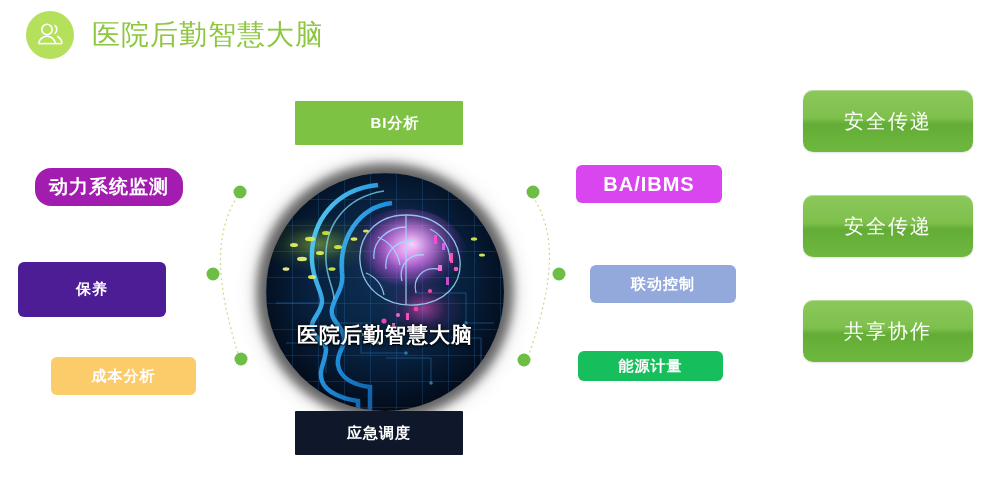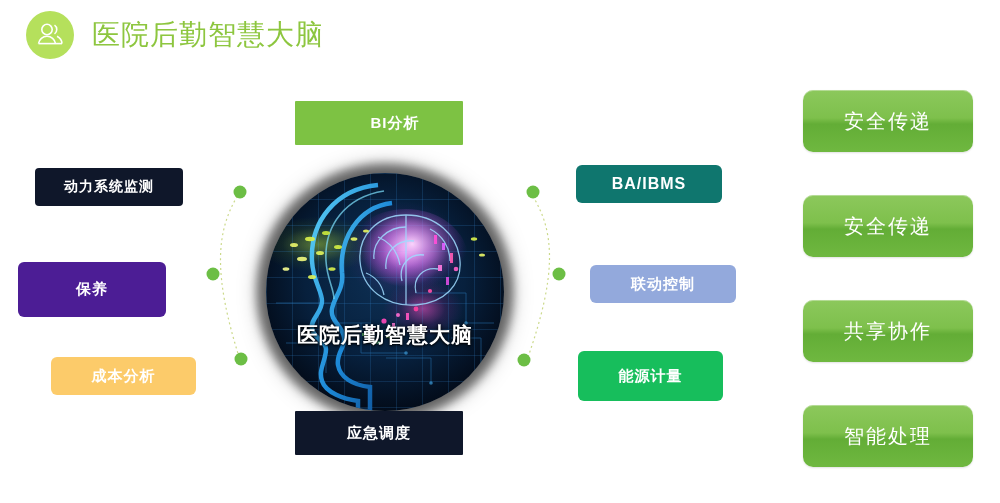--- a/index.html
+++ b/index.html
@@ -131,26 +131,26 @@
     align-items: center;
     justify-content: center;
     color: #ffffff;
     font-weight: bold;
     font-size: 15px;
     letter-spacing: 1px;
     box-sizing: border-box;
   }
   .tag-bi        { left: 295px; top: 101px;  width: 168px; height: 44px; background: #7dc243; border-radius: 1px; padding-left: 32px; }
   .tag-dispatch  { left: 295px; top: 411px;  width: 168px; height: 44px; background: #0f172a; border-radius: 1px; }
-  .tag-power     { left: 35px;  top: 168px;  width: 148px; height: 38px; background: #0f172a; border-radius: 4px; font-size: 14px; }
+  .tag-power     { left: 35px;  top: 168px;  width: 148px; height: 38px; background: #a21caf; border-radius: 16px; font-size: 19px; }
   .tag-maintain  { left: 18px;  top: 262px;  width: 148px; height: 55px; background: #4c1d95; border-radius: 6px; }
   .tag-cost      { left: 51px;  top: 357px;  width: 145px; height: 38px; background: #fccb6a; border-radius: 6px; }
-  .tag-ba        { left: 576px; top: 165px;  width: 146px; height: 38px; background: #0f766e; border-radius: 6px; font-size: 16px; }
+  .tag-ba        { left: 576px; top: 165px;  width: 146px; height: 38px; background: #d946ef; border-radius: 6px; font-size: 20px; }
   .tag-linkage   { left: 590px; top: 265px;  width: 146px; height: 38px; background: #93a9dc; border-radius: 6px; }
-  .tag-energy    { left: 578px; top: 351px;  width: 145px; height: 50px; background: #17be5c; border-radius: 6px; }
+  .tag-energy    { left: 578px; top: 351px;  width: 145px; height: 30px; background: #17be5c; border-radius: 6px; }
 
   
   .pill {
     position: absolute;
     left: 803px;
     width: 170px;
     height: 62px;
     border-radius: 10px;
     display: flex;
     align-items: center;
@@ -297,15 +297,14 @@
   <div class="tag tag-maintain">保养</div>
   <div class="tag tag-cost">成本分析</div>
   <div class="tag tag-dispatch">应急调度</div>
   <div class="tag tag-ba">BA/IBMS</div>
   <div class="tag tag-linkage">联动控制</div>
   <div class="tag tag-energy">能源计量</div>
 
   <div class="pill pill-1">安全传递</div>
   <div class="pill pill-2">安全传递</div>
   <div class="pill pill-3">共享协作</div>
-  <div class="pill pill-4">智能处理</div>
 
 </div>
 
 </body></html>

